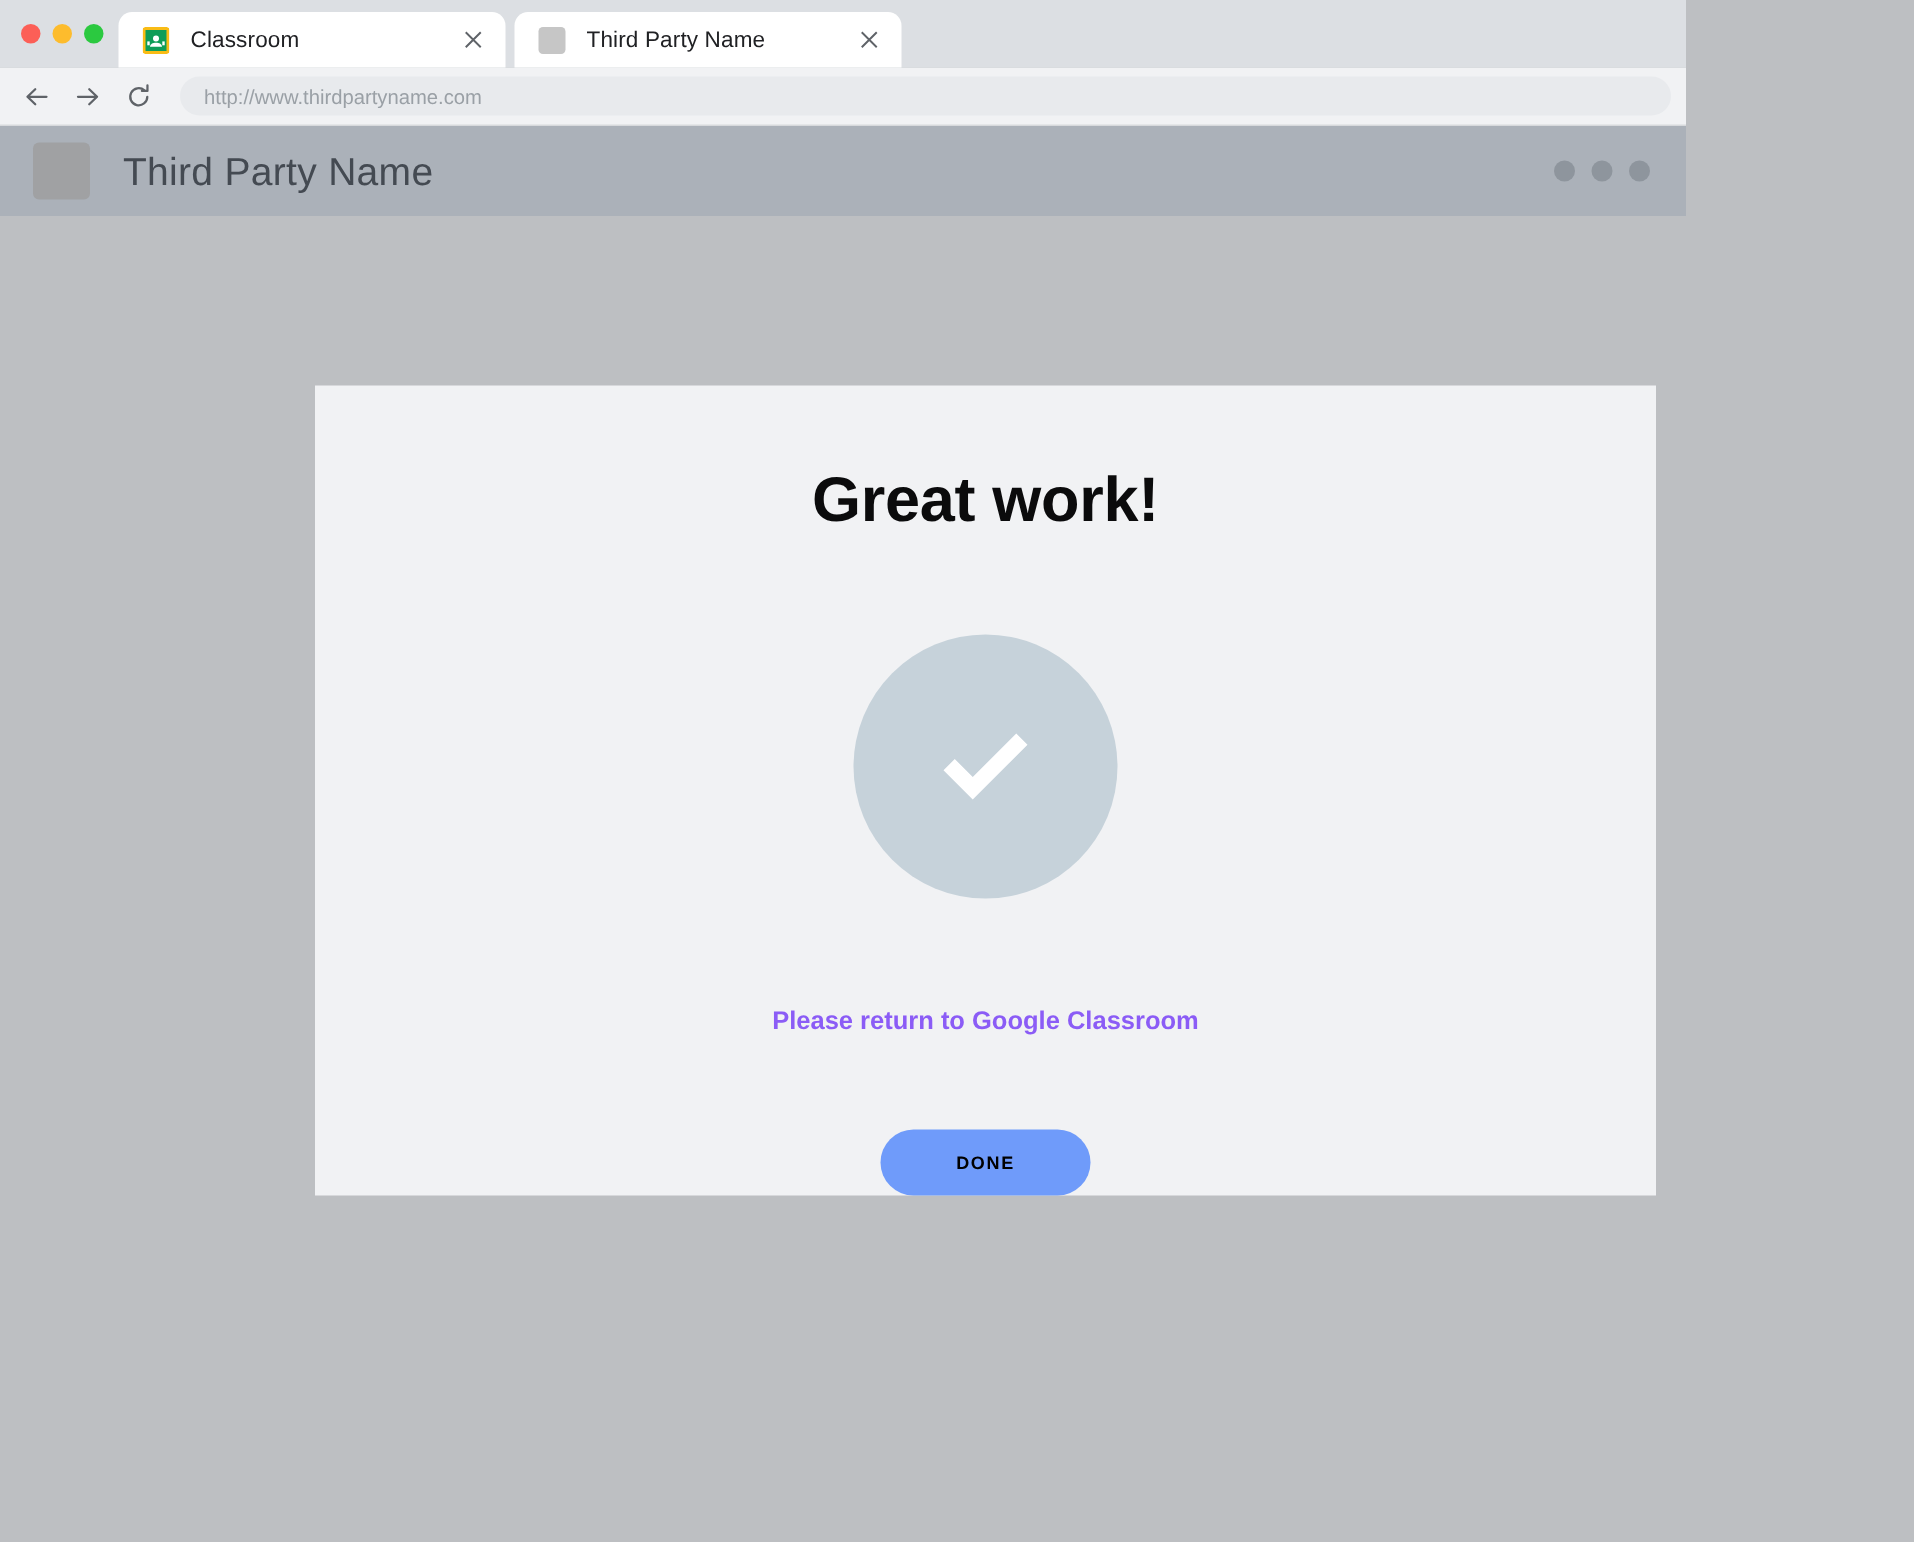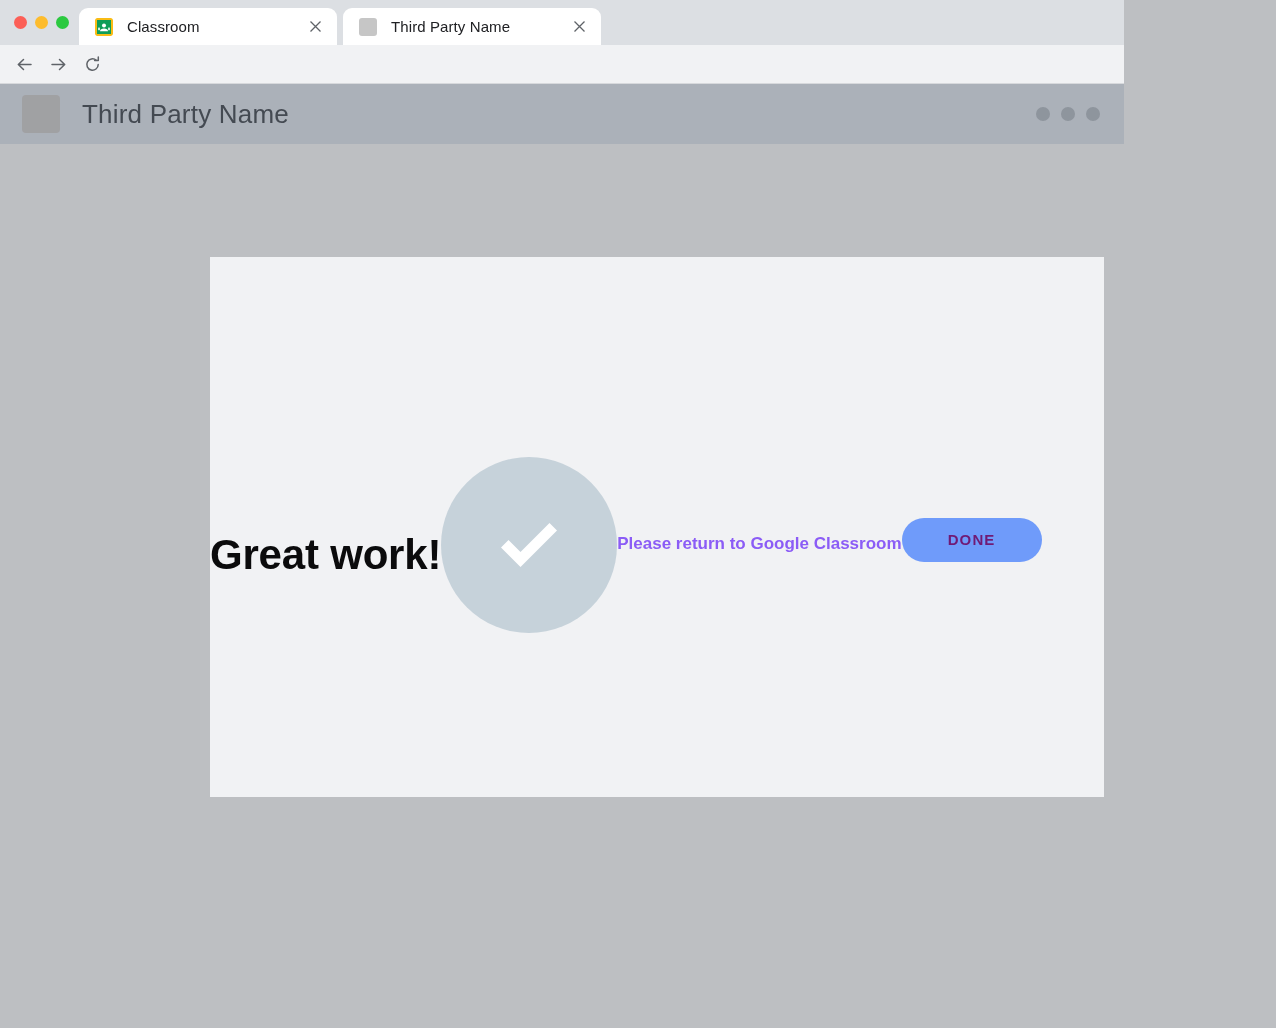--- a/index.html
+++ b/index.html
@@ -203,23 +203,24 @@
   }
 
   .card {
     position: absolute;
     left: 210px;
     top: 113px;
     width: 894px;
     height: 540px;
     background: #f1f2f4;
     display: flex;
-    flex-direction: row;
-    align-items: center;
-    box-sizing: border-box;
+    flex-direction: column;
+    align-items: center;
+    box-sizing: border-box;
+    justify-content: space-between;
   }
 
   .card-heading {
     margin-top: 55px;
     font-size: 42px;
     font-weight: bold;
     color: #0b0b0c;
     letter-spacing: -0.2px;
     line-height: 1;
   }
@@ -243,25 +244,25 @@
     font-weight: bold;
     color: #8b5cf6;
     line-height: 26px;
   }
 
   .done-button {
     margin-top: 25px;
     width: 140px;
     height: 44px;
     background: #6f9bfa;
-    color: #701a75;
+    color: #000000;
     border: none;
     border-radius: 22px;
     font-family: "Liberation Sans", sans-serif;
-    font-size: 15px;
+    font-size: 12px;
     font-weight: bold;
     letter-spacing: 1.1px;
     display: flex;
     align-items: center;
     justify-content: center;
     padding: 0;
   }
 </style>
 </head>
 <body>
@@ -316,20 +317,23 @@
       <svg width="19" height="19" viewBox="0 0 19 19">
         <path d="M3 9.5 H15.5 M10.5 4.5 L15.7 9.5 L10.5 14.5" stroke="#5f6368" stroke-width="1.5" fill="none" stroke-linecap="round" stroke-linejoin="round"></path>
       </svg>
     </span>
     <span class="nav-btn">
       <svg width="19" height="19" viewBox="0 0 19 19">
         <path d="M15.2 9.5 a5.7 5.7 0 1 1 -1.9 -4.25" stroke="#5f6368" stroke-width="1.5" fill="none" stroke-linecap="round"></path>
         <path d="M15.3 1.9 L15.3 5.6 L11.6 5.6" stroke="#5f6368" stroke-width="1.5" fill="none" stroke-linecap="round" stroke-linejoin="round"></path>
       </svg>
     </span>
+    <div class="omnibox">
+      <span class="omnibox-text">http://www.thirdpartyname.com</span>
+    </div>
   </div>
 
   <div class="viewport">
 
     <div class="site-header">
       <span class="site-logo"></span>
       <span class="site-title">Third Party Name</span>
       <span class="header-spacer"></span>
       <span class="header-dots">
         <span class="header-dot"></span>

